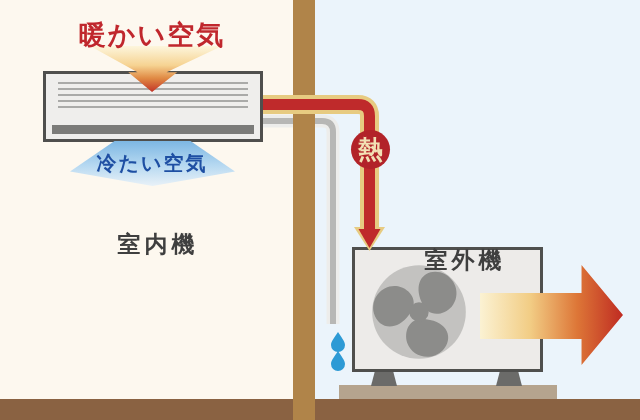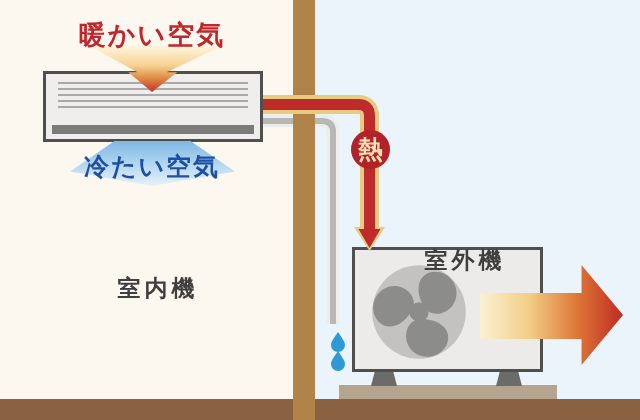--- a/index.html
+++ b/index.html
@@ -53,23 +53,23 @@
   
   .exhaust-arrow{left:480px;top:265px;width:143px;height:100px;z-index:5;
     background:linear-gradient(to right,#fbf2d3 0%,#f2cd85 35%,#dd7637 68%,#bf2b22 100%);
     clip-path:polygon(0 28%,71% 28%,71% 0,100% 50%,71% 100%,71% 74%,0 74%);}
 
   
   .label{white-space:nowrap;z-index:6;}
   .warm-air-label{left:152px;top:17px;transform:translateX(-50%);
     color:#c0272d;font-size:27px;font-weight:bold;letter-spacing:2px;}
   .cold-air-label{left:152px;top:150px;transform:translateX(-50%);
-    color:#1e4fa3;font-size:25px;font-weight:bold;letter-spacing:2px;}
+    color:#1e4fa3;font-size:20px;font-weight:bold;letter-spacing:2px;}
   .indoor-unit-label{left:158px;top:229px;transform:translateX(-50%);
-    color:#3f3f3f;font-size:23px;font-weight:600;letter-spacing:4px;margin-top:44px;}
+    color:#3f3f3f;font-size:23px;font-weight:600;letter-spacing:4px;}
   .outdoor-unit-label{left:465px;top:205px;transform:translateX(-50%);
     color:#3f3f3f;font-size:23px;font-weight:600;letter-spacing:4px;margin-top:40px;}
   .exhaust-label{left:530px;top:298px;transform:translateX(-50%);
     color:#c0272d;font-size:27px;font-weight:bold;z-index:6;}
 </style>
 </head>
 <body>
 
 <div class="stage">
 

